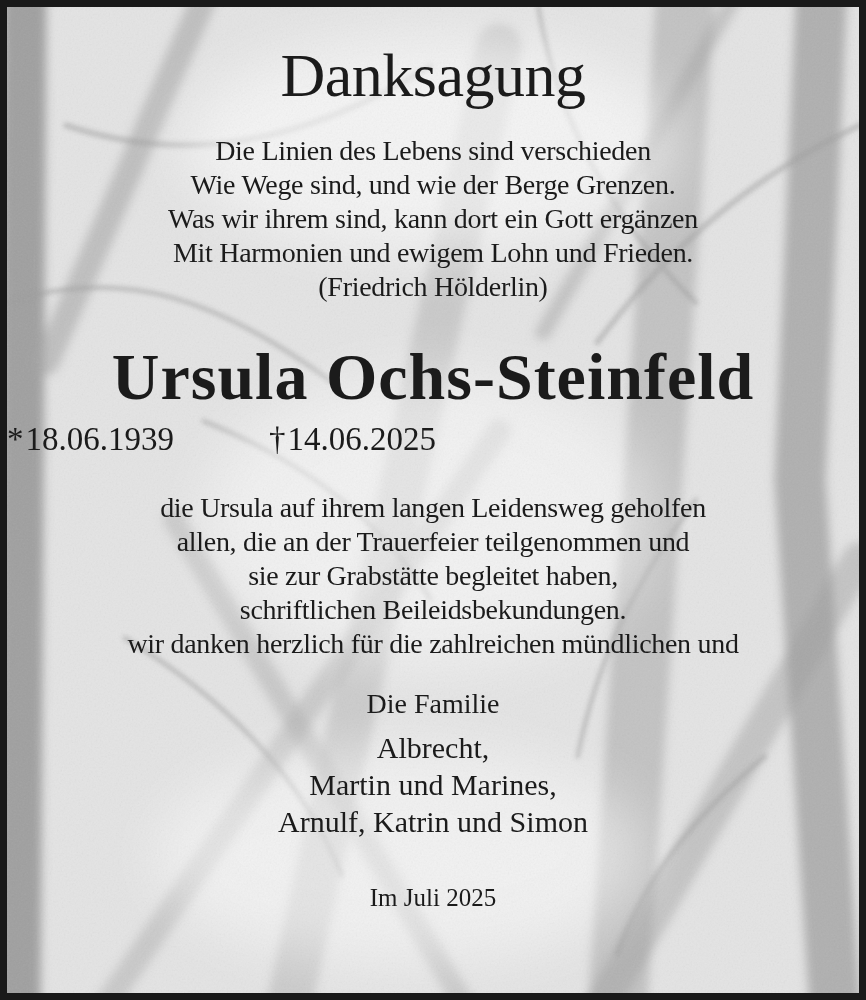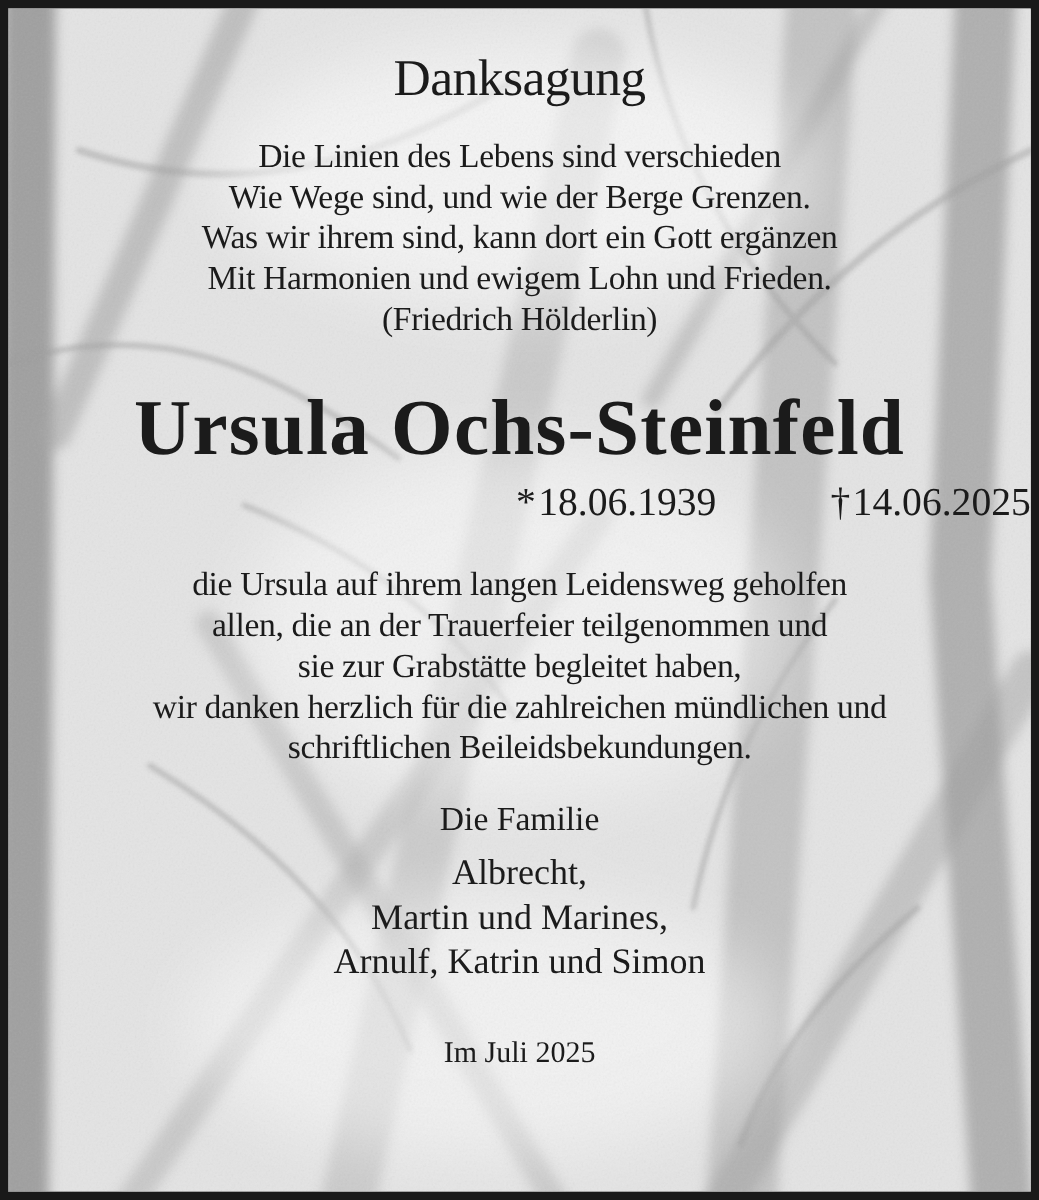--- a/index.html
+++ b/index.html
@@ -8,24 +8,24 @@
     width:866px;height:1000px;
     box-sizing:border-box;
     border:7px solid #191919;
     overflow:hidden;
     background:#e6e6e6;
     font-family:"Liberation Serif","DejaVu Serif",serif;
     color:#1b1b1b;
   }
   .bg{position:absolute;inset:0;width:100%;height:100%;display:block;}
   .content{position:relative;text-align:center;padding-top:36px;}
-  .title{font-size:43px;line-height:1.05;letter-spacing:-0.5px;text-align:center;}
+  .title{font-size:62px;line-height:1.05;letter-spacing:-0.5px;text-align:center;}
   .poem{margin-top:26px;font-size:28px;line-height:34px;letter-spacing:-0.3px;}
   .name{margin-top:38px;font-size:66px;font-weight:700;line-height:1.05;letter-spacing:1px;}
-  .dates{margin-top:8px;display:flex;justify-content:flex-end;gap:95px;font-size:33px;line-height:40px;}
+  .dates{margin-top:8px;display:flex;justify-content:flex-start;gap:95px;font-size:33px;line-height:40px;}
   .dates .sym{display:inline-block;margin-right:2px;}
   .thanks{margin-top:32px;font-size:28px;line-height:34px;letter-spacing:-0.3px;}
   .family-label{margin-top:26px;font-size:28px;line-height:34px;}
   .family-names{margin-top:8px;font-size:30px;line-height:37px;}
   .dateline{margin-top:41px;font-size:25px;line-height:34px;}
 </style>
 </head>
 <body>
 
 <div class="page">
@@ -92,22 +92,22 @@
 
     <div class="dates">
       <span><span class="sym">*</span><span>18.06.1939</span></span>
       <span><span class="sym">†</span><span>14.06.2025</span></span>
     </div>
 
     <div class="thanks">
       <div>die Ursula auf ihrem langen Leidensweg geholfen</div>
       <div>allen, die an der Trauerfeier teilgenommen und</div>
       <div>sie zur Grabstätte begleitet haben,</div>
+      <div>schriftlichen Beileidsbekundungen.</div>
       <div>wir danken herzlich für die zahlreichen mündlichen und</div>
-      <div>schriftlichen Beileidsbekundungen.</div>
     </div>
 
     <div class="family-label">Die Familie</div>
 
     <div class="family-names">
       <div>Albrecht,</div>
       <div>Martin und Marines,</div>
       <div>Arnulf, Katrin und Simon</div>
     </div>
 

